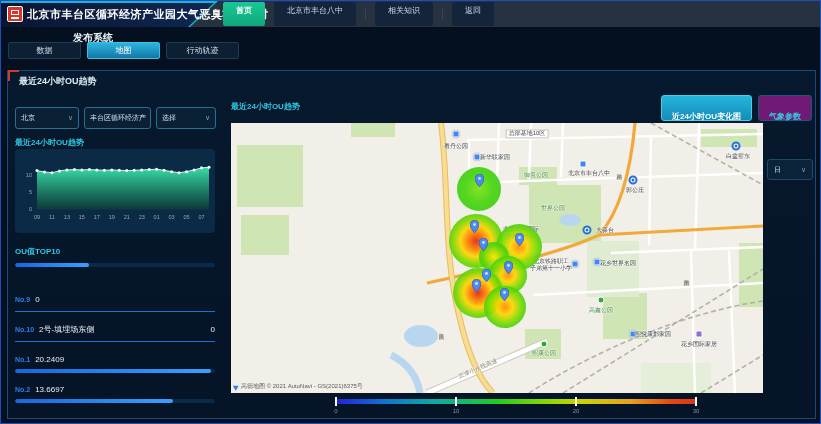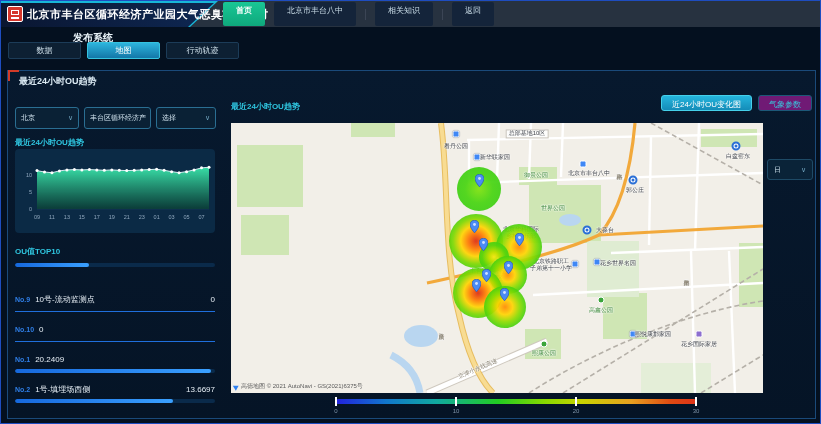--- a/index.html
+++ b/index.html
@@ -40,21 +40,21 @@
 .tline1{display:flex;align-items:center;height:12px;font-size:8px;}
 .trank{color:#2f7fe8;font-weight:bold;margin-right:5px;font-size:7px;}
 .tname{flex:1;color:#e6eef5;white-space:nowrap;overflow:hidden;}
 .tval{color:#e6eef5;}
 .tbar{position:relative;margin-top:4px;height:4px;border-radius:2px;background:#0a2a4a;overflow:hidden;}
 .tbar-fill{height:100%;border-radius:2px;background:linear-gradient(90deg,#1668dd,#3aa0ff);}
 .tline0{margin-top:6px;height:1px;background:#1f6fdd;}
 
 .map-title{position:absolute;left:230px;top:100px;font-size:8px;font-weight:bold;color:#2fc6e0;}
 .map-btns{position:absolute;right:8px;top:94px;display:flex;gap:6px;}
-.map-btn{height:16px;line-height:18px;padding:0 10px;font-size:8px;border-radius:3px;cursor:pointer;white-space:nowrap;}
+.map-btn{height:22px;line-height:18px;padding:12px 10px;font-size:8px;border-radius:3px;cursor:pointer;white-space:nowrap;font-weight:bold;}
 .map-btn.active{background:linear-gradient(180deg,#25b5dd,#148cb8);border:1px solid #45d0ea;color:#fff;}
 .map-btn.ghost{background:#701a75;border:1px solid #1c5878;color:#38c7de;}
 .time-select{position:absolute;left:766px;top:158px;width:46px;height:21px;display:flex;align-items:center;justify-content:space-between;padding:0 6px;background:#0a2338;border:1px solid #1e4a66;border-radius:3px;color:#d5e7f2;font-size:7px;cursor:pointer;}
 .time-select .chev{color:#6fa3bd;}
 
 .map{position:absolute;left:230px;top:122px;width:532px;height:270px;background:#f2efe8;overflow:hidden;}
 .map-svg{position:absolute;left:0;top:0;width:100%;height:100%;}
 .mlabel{position:absolute;font-size:6px;color:#3d4148;line-height:1.2;text-align:center;white-space:nowrap;transform:translate(-50%,-50%);text-shadow:0 0 2px #fff,0 0 2px #fff,0 0 2px #fff;z-index:3;}
 .mlabel.green{color:#3f8a3c;}
 .mlabel.road{color:#8d8676;}
@@ -197,45 +197,44 @@
   <div class="top-title">OU值TOP10</div>
   <div class="top-list" id="top-list">
       <div class="trow">
         <div class="tbar">
           <div class="tbar-fill" style="width: 37%;"></div>
         </div>
       </div>
       <div class="trow">
         <div class="tline1">
           <span class="trank">No.9</span>
-          <span class="tname">10号-流动监测点</span>
           <span class="tval">0</span>
         </div>
         <div class="tline0"></div>
       </div>
       <div class="trow">
         <div class="tline1">
           <span class="trank">No.10</span>
+          <span class="tname">2号-填埋场东侧</span>
           <span class="tval">0</span>
         </div>
         <div class="tline0"></div>
       </div>
       <div class="trow">
         <div class="tline1">
           <span class="trank">No.1</span>
           <span class="tval">20.2409</span>
         </div>
         <div class="tbar">
           <div class="tbar-fill" style="width: 98%;"></div>
         </div>
       </div>
       <div class="trow">
         <div class="tline1">
           <span class="trank">No.2</span>
-          <span class="tname">1号-填埋场西侧</span>
           <span class="tval">13.6697</span>
         </div>
         <div class="tbar">
           <div class="tbar-fill" style="width: 79%;"></div>
         </div>
       </div>
     </div>
 
   <div class="map-title">最近24小时OU趋势</div>
   <div class="map-btns" id="map-btns">

